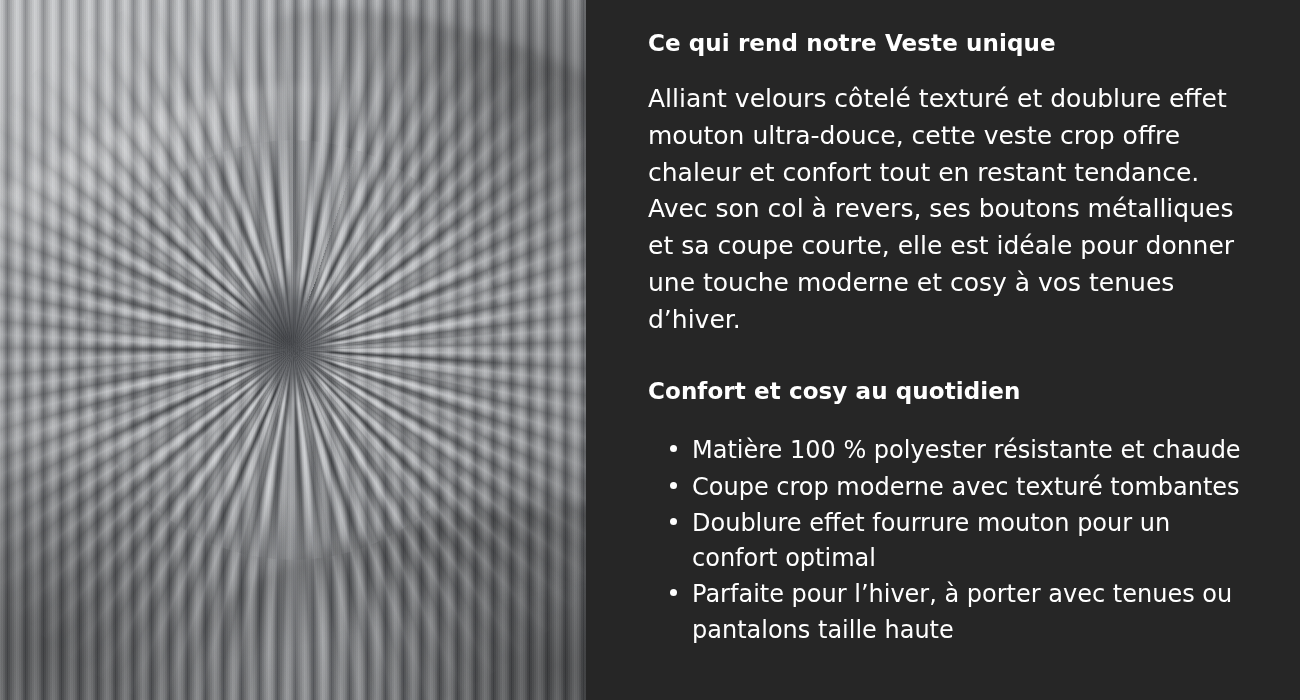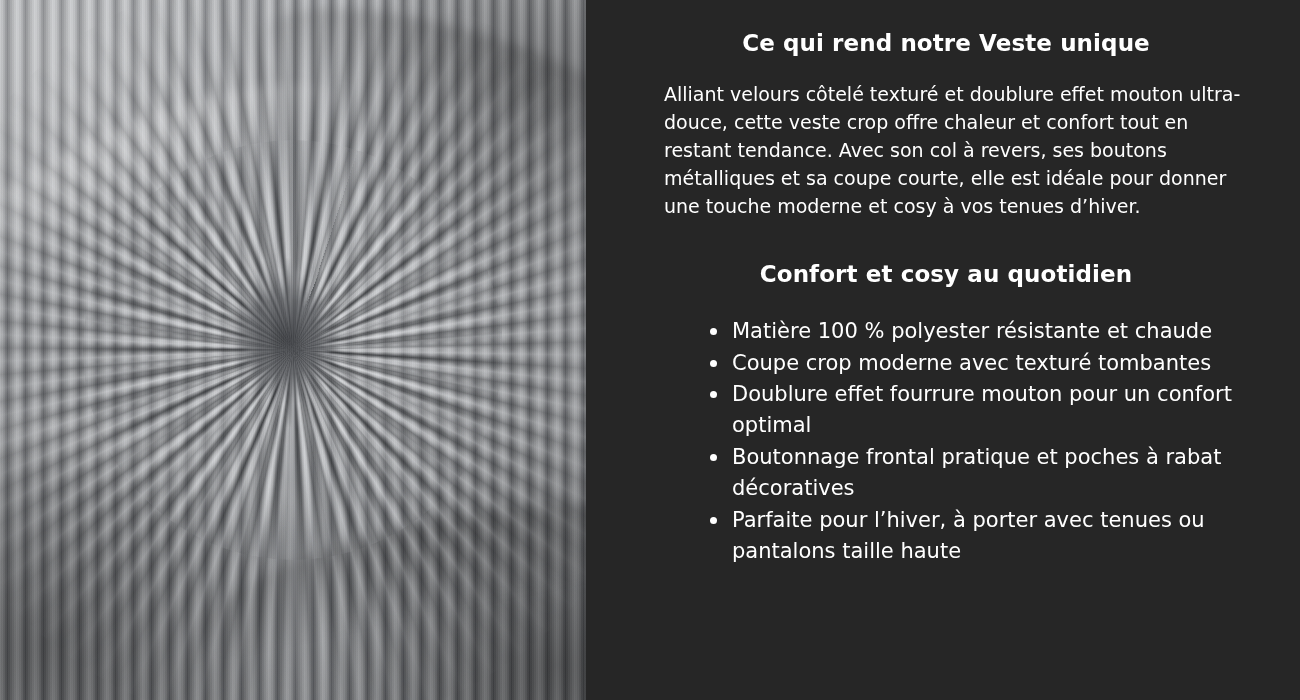--- a/index.html
+++ b/index.html
@@ -188,47 +188,45 @@
     box-sizing: border-box;
     overflow: hidden;
   }
 
   .heading {
     font-size: 23px;
     font-weight: bold;
     line-height: 1.35;
     margin: 6px 0 0 0;
     letter-spacing: 0.1px;
-    text-align: center;
   }
 
   .paragraph {
-    font-size: 19px;
+    font-size: 25px;
     line-height: 1.47;
-    margin: 22px 0 0 16px;
+    margin: 22px 0 0 0;
     max-width: 615px;
   }
 
   .heading.second {
     margin-top: 38px;
   }
 
   .bullets {
     margin: 26px 0 0 0;
     padding-left: 44px;
     list-style: none;
     max-width: 600px;
   }
 
   .bullets li {
     position: relative;
-    font-size: 21px;
+    font-size: 24px;
     line-height: 1.47;
     margin-bottom: 1px;
-    margin-left: 40px;
   }
 
   .bullets li::before {
     content: "";
     position: absolute;
     left: -22px;
     top: 12px;
     width: 7px;
     height: 7px;
     border-radius: 50%;
@@ -260,18 +258,17 @@
     <h2 class="heading">Ce qui rend notre Veste unique</h2>
 
     <p class="paragraph">Alliant velours côtelé texturé et doublure effet mouton ultra-douce, cette veste crop offre chaleur et confort tout en restant tendance. Avec son col à revers, ses boutons métalliques et sa coupe courte, elle est idéale pour donner une touche moderne et cosy à vos tenues d’hiver.</p>
 
     <h2 class="heading second">Confort et cosy au quotidien</h2>
 
     <ul class="bullets">
       <li>Matière 100 % polyester résistante et chaude</li>
       <li>Coupe crop moderne avec texturé tombantes</li>
       <li>Doublure effet fourrure mouton pour un confort optimal</li>
-      <li>Boutonnage frontal pratique et poches à rabat décoratives</li>
       <li>Parfaite pour l’hiver, à porter avec tenues ou pantalons taille haute</li>
     </ul>
 
   </div>
 </div>
 
 </body></html>

